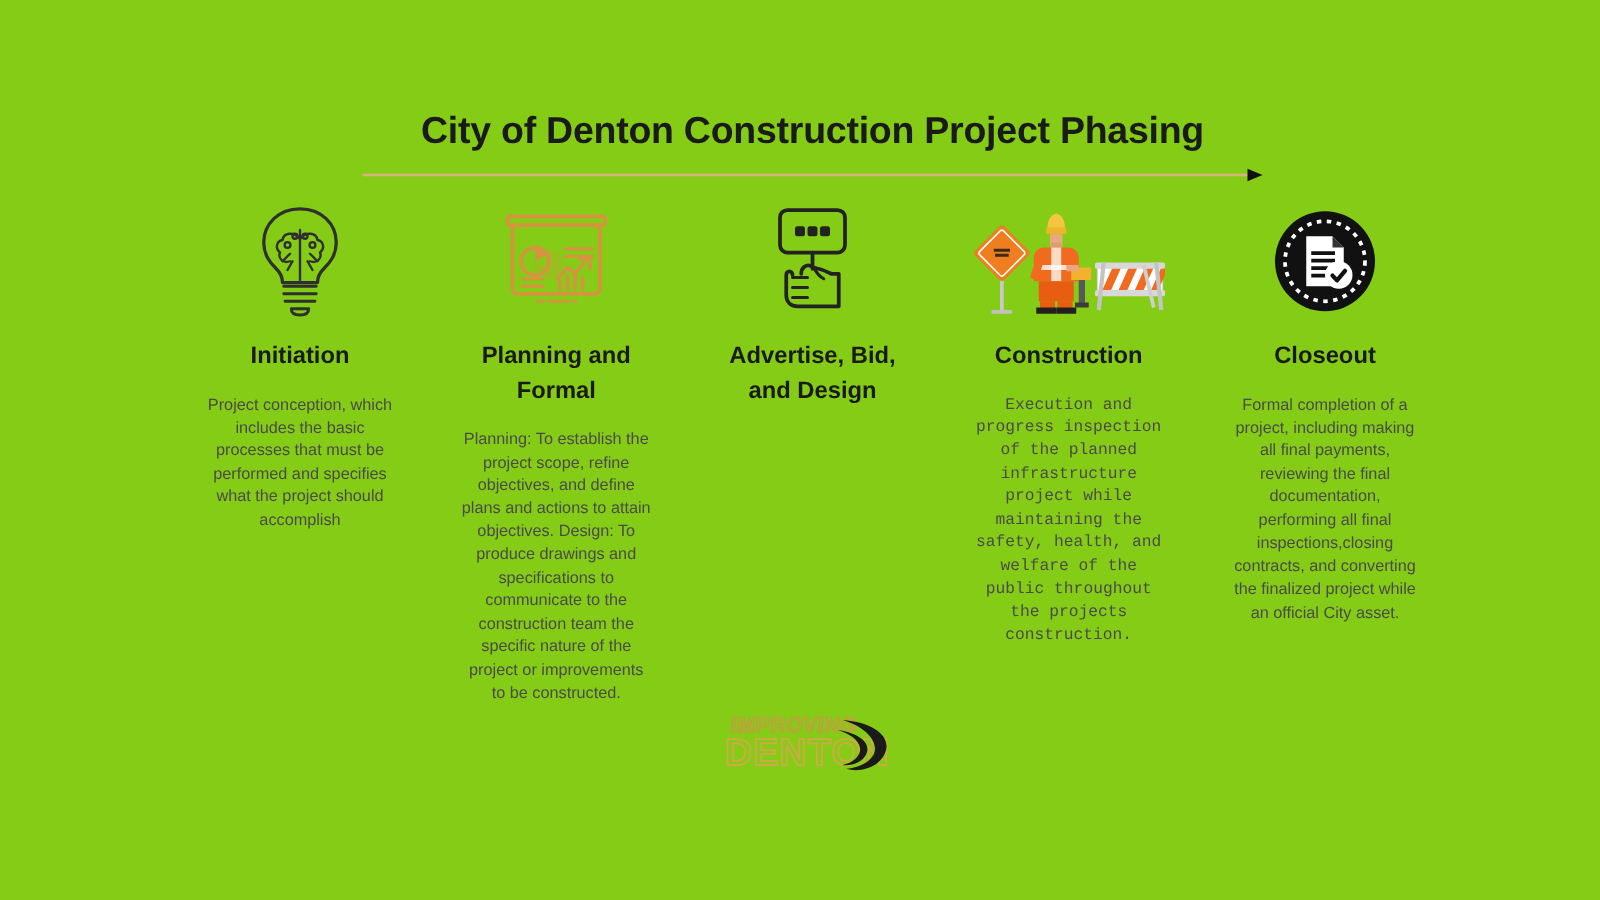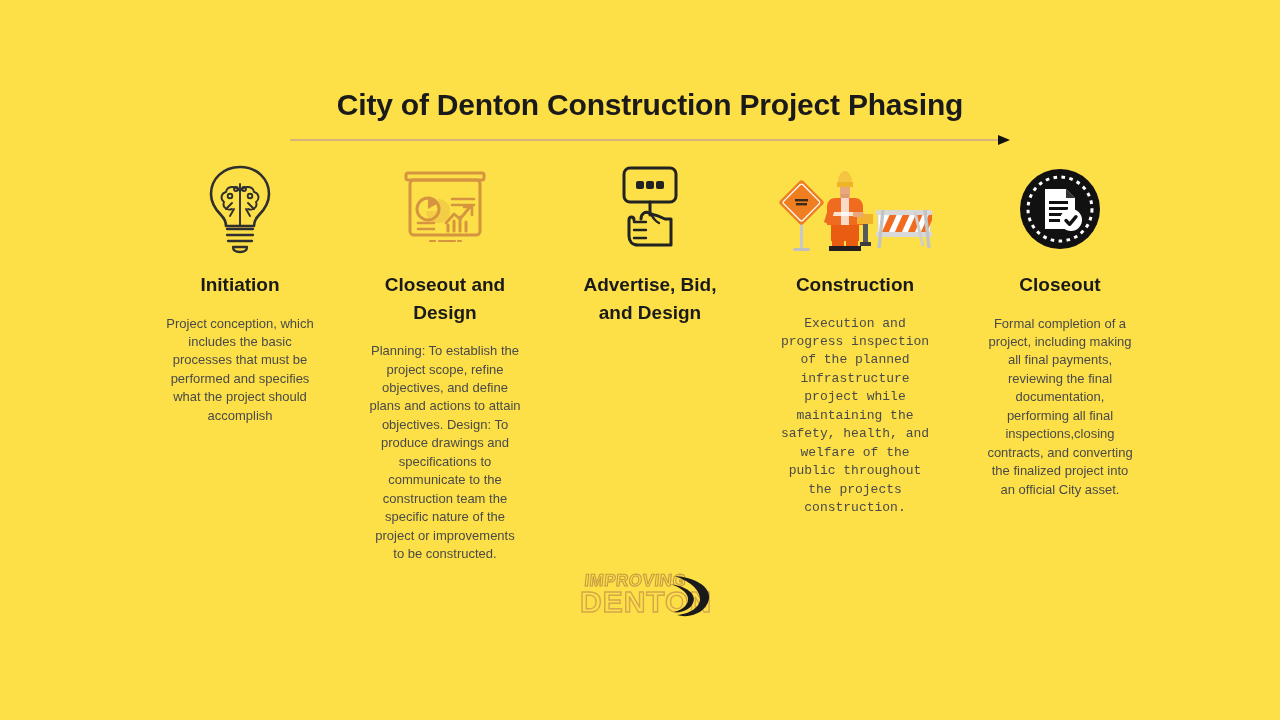--- a/index.html
+++ b/index.html
@@ -12,21 +12,21 @@
     width: 1280px;
     height: 720px;
     overflow: hidden;
     font-family: "Liberation Sans", sans-serif;
     color: #231f20;
   }
   .slide {
     position: relative;
     width: 1280px;
     height: 720px;
-    background: #fde047;
+    background: #84cc16;
   }
 
   
   .title-block {
     position: absolute;
     left: 290px;
     top: 88px;
     width: 720px;
   }
   .title-text {
@@ -166,21 +166,21 @@
           <circle cx="32" cy="44" r="11"></circle>
           <path d="M32 44 v-11 a11 11 0 0 1 9.5 5.5 Z" fill="#d69441" stroke="none"></path>
           <path d="M56 34 h22 M56 40 h22" stroke-width="2.6"></path>
           <path d="M22 58 h16 M22 64 h16" stroke-width="2.6"></path>
           <path d="M50 58 l8-9 l6 5 l10-12" stroke-width="2.8"></path>
           <path d="M68 42 h8 v8" stroke-width="2.6"></path>
           <path d="M52 66 v-6 M58 66 v-10 M64 66 v-14 M70 66 v-9" stroke-width="3"></path>
           <path d="M34 76 h5 M43 76 h16 M62 76 h3" stroke-width="2.2"></path>
         </svg>
       </div>
-      <div class="col-heading">Closeout and Design</div>
+      <div class="col-heading">Planning and Formal</div>
       <div class="col-body">Planning: To establish the project scope, refine objectives, and define plans and actions to attain objectives. Design: To produce drawings and specifications to communicate to the construction team the specific nature of the project or improvements to be constructed.</div>
     </div>
 
     <div class="col col-2 col-3">
       <div class="col-icon">
         <svg width="80" height="90" viewBox="0 0 80 90" fill="none" stroke="#222222" stroke-width="3" stroke-linecap="round" stroke-linejoin="round">
           <rect x="14" y="4" width="52" height="34" rx="6"></rect>
           <rect x="26" y="17" width="8" height="8" rx="2" fill="#222222" stroke="none"></rect>
           <rect x="36" y="17" width="8" height="8" rx="2" fill="#222222" stroke="none"></rect>
           <rect x="46" y="17" width="8" height="8" rx="2" fill="#222222" stroke="none"></rect>
@@ -261,21 +261,21 @@
             <rect x="31" y="40" width="19" height="3"></rect>
             <rect x="31" y="46" width="19" height="3"></rect>
             <rect x="31" y="52" width="13" height="3"></rect>
             <path d="M48 22 v9 h9 z" opacity="0.85"></path>
           </g>
           <circle cx="53" cy="53" r="11" fill="#ffffff"></circle>
           <path d="M48 53.5 l3.6 3.8 l6.4 -7.6" fill="none" stroke="#111111" stroke-width="3.4" stroke-linecap="round" stroke-linejoin="round"></path>
         </svg>
       </div>
       <div class="col-heading">Closeout</div>
-      <div class="col-body">Formal completion of a project, including making all final payments, reviewing the final documentation, performing all final inspections,closing contracts, and converting the finalized project into an official City asset.</div>
+      <div class="col-body">Formal completion of a project, including making all final payments, reviewing the final documentation, performing all final inspections,closing contracts, and converting the finalized project while an official City asset.</div>
     </div>
 
   </div>
 
   <div class="logo">
     <svg width="146" height="58" viewBox="0 0 146 58">
       <text x="8" y="20" font-family="Liberation Sans, sans-serif" font-size="17" font-weight="bold" letter-spacing="0.5" fill="none" stroke="#c79a44" stroke-width="1.1" transform="skewX(-6)">IMPROVING</text>
       <text x="2" y="46" font-family="Liberation Sans, sans-serif" font-size="30" font-weight="bold" letter-spacing="1" fill="none" stroke="#d6a64a" stroke-width="1.4">DENTON</text>
       <g>
         <path d="M96 10 C124 12 138 26 128 40 C122 49 108 52 99 49 C112 48 122 41 122 33 C122 23 110 14 96 10 Z" fill="#1a1a1a"></path>

